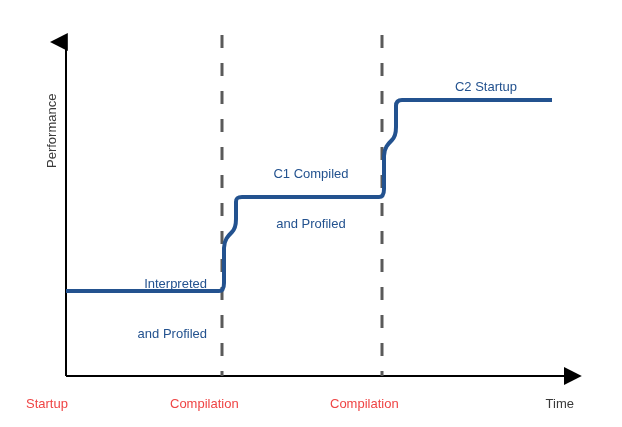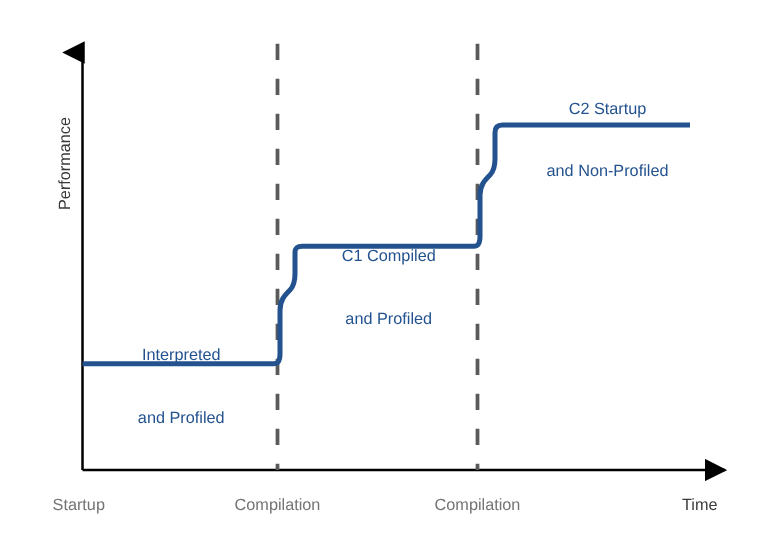--- a/index.html
+++ b/index.html
@@ -29,23 +29,23 @@
     position: absolute;
     white-space: pre;
     line-height: 1.28;
   }
   .series-label {
     color: #23528f;
     font-size: 13px;
     text-align: center;
   }
   .axis-tick-label {
-    color: #737373;
+    color: #ef4444;
     font-size: 13px;
-    text-align: center;
+    text-align: left;
   }
   .axis-title {
     color: #3a3a3a;
     font-size: 13px;
     text-align: center;
   }
   #y-axis-title {
     transform: rotate(-90deg);
     transform-origin: left top;
   }
@@ -94,28 +94,27 @@
   <div class="lbl axis-title" id="y-axis-title" style="left: 44px; top: 168px;">Performance</div>
 
   <div class="lbl axis-title" style="left: 504px; top: 396px; width: 70px; text-align: right;">Time</div>
 
   <div class="lbl axis-tick-label" style="left: 26px; top: 396px; width: 74px;">Startup</div>
 
   <div class="lbl axis-tick-label" style="left: 170px; top: 396px; width: 104px;">Compilation</div>
 
   <div class="lbl axis-tick-label" style="left: 330px; top: 396px; width: 104px;">Compilation</div>
 
-  <div class="lbl series-label" style="left: 83px; top: 243px; width: 124px;">
+  <div class="lbl series-label" style="left: 83px; top: 243px; width: 124px; text-align: right;">
     <div>Interpreted</div>
     <div>and Profiled</div>
   </div>
 
-  <div class="lbl series-label" style="left: 244px; top: 164px; width: 134px;">
+  <div class="lbl series-label" style="left: 244px; top: 133px; width: 134px;">
     <div>C1 Compiled</div>
     <div>and Profiled</div>
   </div>
 
   <div class="lbl series-label" style="left: 404px; top: 46px; width: 164px;">
     <div>C2 Startup</div>
-    <div>and Non-Profiled</div>
   </div>
 
 </div>
 
 </body></html>

